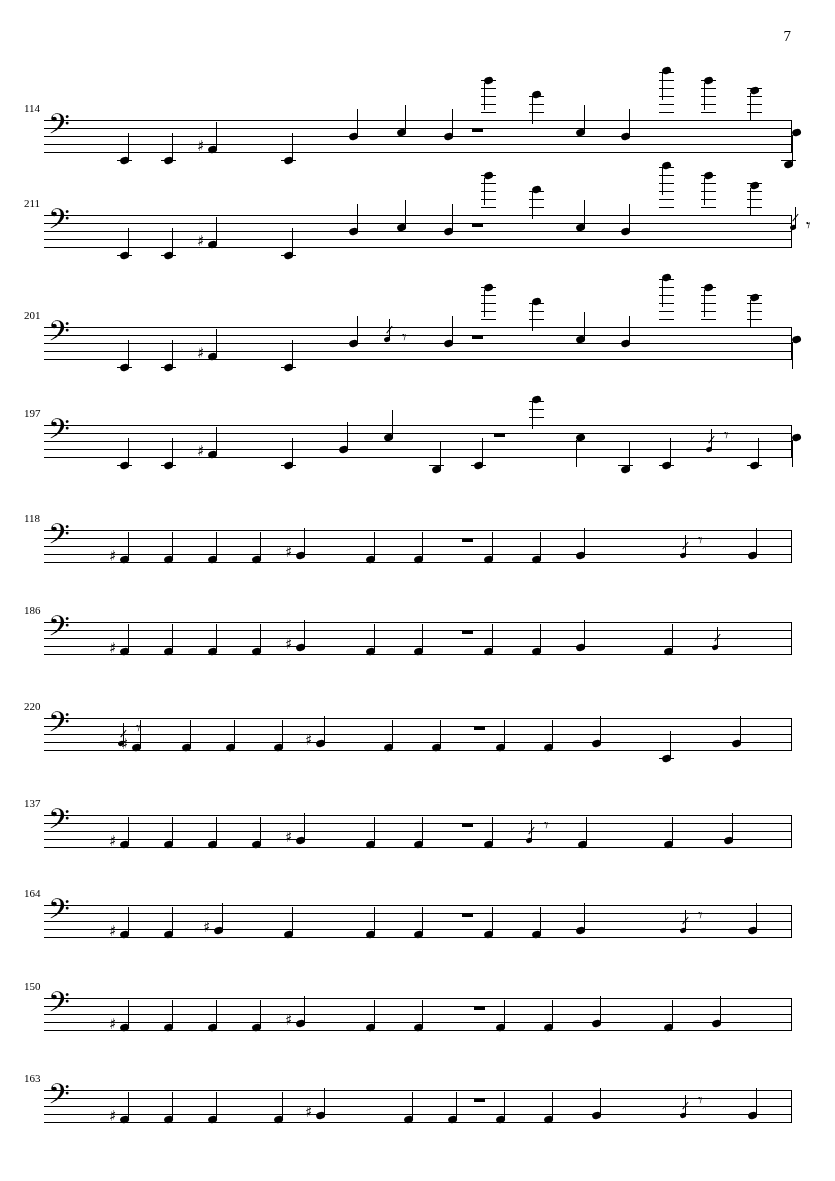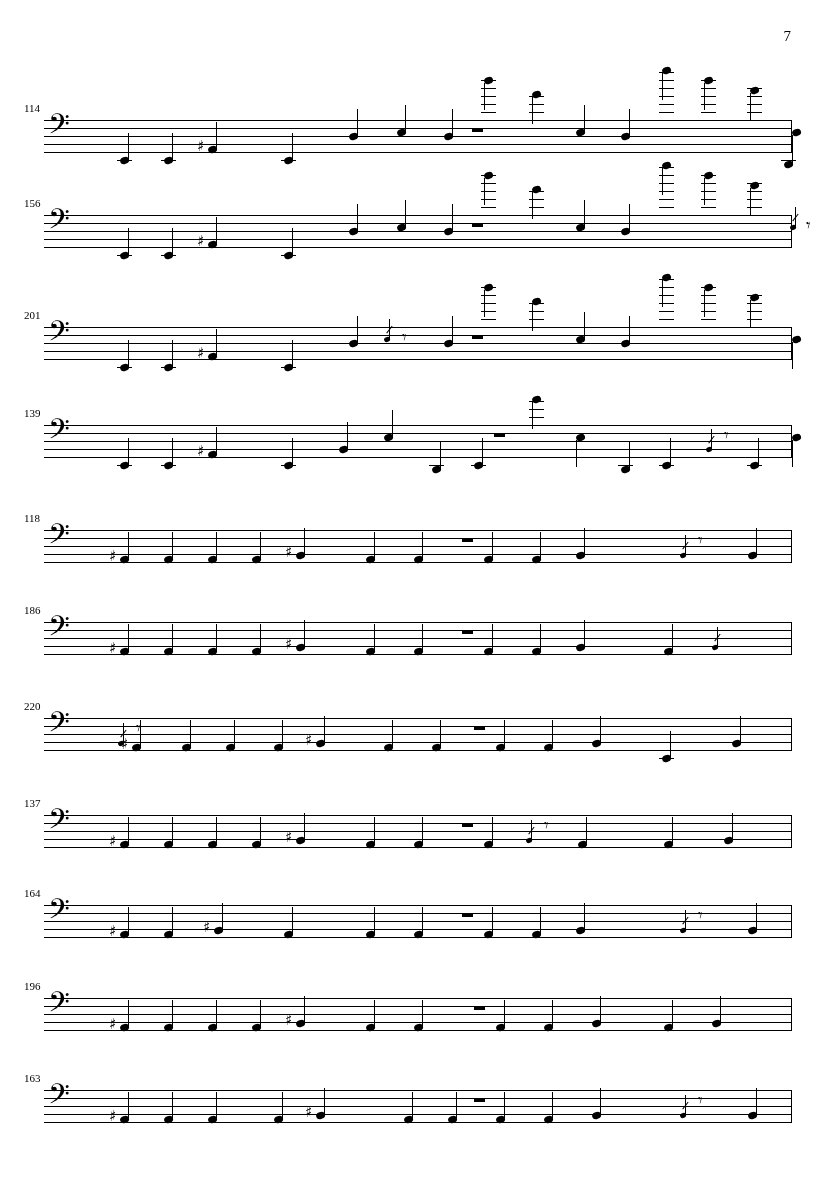--- a/index.html
+++ b/index.html
@@ -209,21 +209,21 @@
           <div class="stem" style="left: 706px; top: -27px; height: 27px;"></div>
           <div class="note" style="left: 748px; top: 9px;"></div>
           <div class="stem" style="left: 748px; top: 15px; height: 27px;"></div>
           <div class="ledger" style="left: 737px; top: 40px;"></div>
           <div class="note" style="left: 740px; top: 41px;"></div>
           <div class="stem" style="left: 748px; top: 17px; height: 27px;"></div>
           <div class="rest-whole" style="left: 428px; top: 8px;"></div>
         </div>
       </div>
       <div class="system" style="top: 197px;">
-        <div class="measure-number" style="top: 0px;">156</div>
+        <div class="measure-number" style="top: 0px;">211</div>
         <div class="staff" style="top: 18px;">
           <div class="line l0"></div>
           <div class="line l1"></div>
           <div class="line l2"></div>
           <div class="line l3"></div>
           <div class="line l4"></div>
           <div class="barline end-thin"></div>
           <div class="clef">𝄢</div>
           <div class="ledger" style="left: 73px; top: 40px;"></div>
           <div class="note" style="left: 76px; top: 37px;"></div>
@@ -353,21 +353,21 @@
           <div class="note" style="left: 748px; top: 9px;"></div>
           <div class="stem" style="left: 748px; top: 15px; height: 27px;"></div>
           <div class="rest-whole" style="left: 428px; top: 8px;"></div>
           <div class="grace" style="left: 340px; top: 10px;"></div>
           <div class="grace-stem" style="left: 345px; top: -8px; height: 20px;"></div>
           <div class="grace-slash" style="left: 341px; top: 2px;"></div>
           <div class="rest-8th" style="left: 358px; top: 2px;">𝄾</div>
         </div>
       </div>
       <div class="system" style="top: 407px;">
-        <div class="measure-number" style="top: 0px;">139</div>
+        <div class="measure-number" style="top: 0px;">197</div>
         <div class="staff" style="top: 18px;">
           <div class="line l0"></div>
           <div class="line l1"></div>
           <div class="line l2"></div>
           <div class="line l3"></div>
           <div class="line l4"></div>
           <div class="barline end-thin"></div>
           <div class="clef">𝄢</div>
           <div class="ledger" style="left: 73px; top: 40px;"></div>
           <div class="note" style="left: 76px; top: 37px;"></div>
@@ -615,21 +615,21 @@
           <div class="note" style="left: 704px; top: 22px;"></div>
           <div class="stem" style="left: 712px; top: -2px; height: 27px;"></div>
           <div class="rest-whole" style="left: 418px; top: 8px;"></div>
           <div class="grace" style="left: 636px; top: 23px;"></div>
           <div class="grace-stem" style="left: 641px; top: 5px; height: 20px;"></div>
           <div class="grace-slash" style="left: 637px; top: 15px;"></div>
           <div class="rest-8th" style="left: 654px; top: 2px;">𝄾</div>
         </div>
       </div>
       <div class="system" style="top: 980px;">
-        <div class="measure-number" style="top: 0px;">196</div>
+        <div class="measure-number" style="top: 0px;">150</div>
         <div class="staff" style="top: 18px;">
           <div class="line l0"></div>
           <div class="line l1"></div>
           <div class="line l2"></div>
           <div class="line l3"></div>
           <div class="line l4"></div>
           <div class="barline end-thin"></div>
           <div class="clef">𝄢</div>
           <div class="note" style="left: 76px; top: 26px;"></div>
           <div class="stem" style="left: 84px; top: 2px; height: 27px;"></div>

